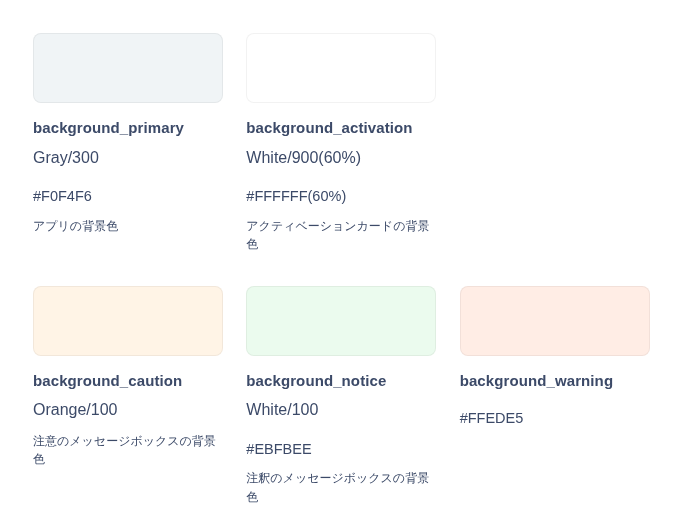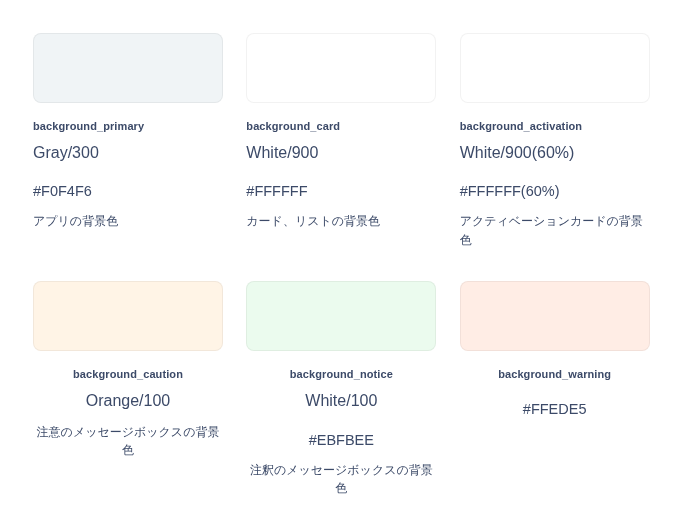--- a/index.html
+++ b/index.html
@@ -11,30 +11,30 @@
   }
   .palette {
     padding: 33px 36px 0 33px;
     color: #3C4A68;
   }
   .row {
     display: grid;
     grid-template-columns: repeat(3, 1fr);
     column-gap: 23px;
   }
-  .row + .row { margin-top: 32px; text-align: center; }
+  .row + .row { margin-top: 32px; }
   .cell { width: 190px; }
   .swatch {
     width: 190px; height: 70px;
     border-radius: 8px;
     border: 1px solid rgba(0,0,0,0.05);
   }
   .color-name {
     margin-top: 17px;
-    font-size: 11px;
+    font-size: 15px;
     font-weight: 700;
     letter-spacing: 0.1px;
     line-height: 1.1;
   }
   .color-token {
     margin-top: 12px;
     font-size: 16px;
     line-height: 1.15;
   }
   .color-hex {
@@ -56,27 +56,20 @@
   <div class="row">
 
     <div class="cell">
       <div class="swatch" style="background: rgb(240, 244, 246);"></div>
       <div class="color-name">background_primary</div>
       <div class="color-token">Gray/300</div>
       <div class="color-hex">#F0F4F6</div>
       <div class="color-desc">アプリの背景色</div>
     </div>
 
-    <div class="cell">
-      <div class="swatch" style="background: rgb(255, 255, 255);"></div>
-      <div class="color-name">background_card</div>
-      <div class="color-token">White/900</div>
-      <div class="color-hex">#FFFFFF</div>
-      <div class="color-desc">カード、リストの背景色</div>
-    </div>
 
     <div class="cell">
       <div class="swatch" style="background: rgb(255, 255, 255);"></div>
       <div class="color-name">background_activation</div>
       <div class="color-token">White/900(60%)</div>
       <div class="color-hex">#FFFFFF(60%)</div>
       <div class="color-desc">アクティベーションカードの背景色</div>
     </div>
 
   </div>

